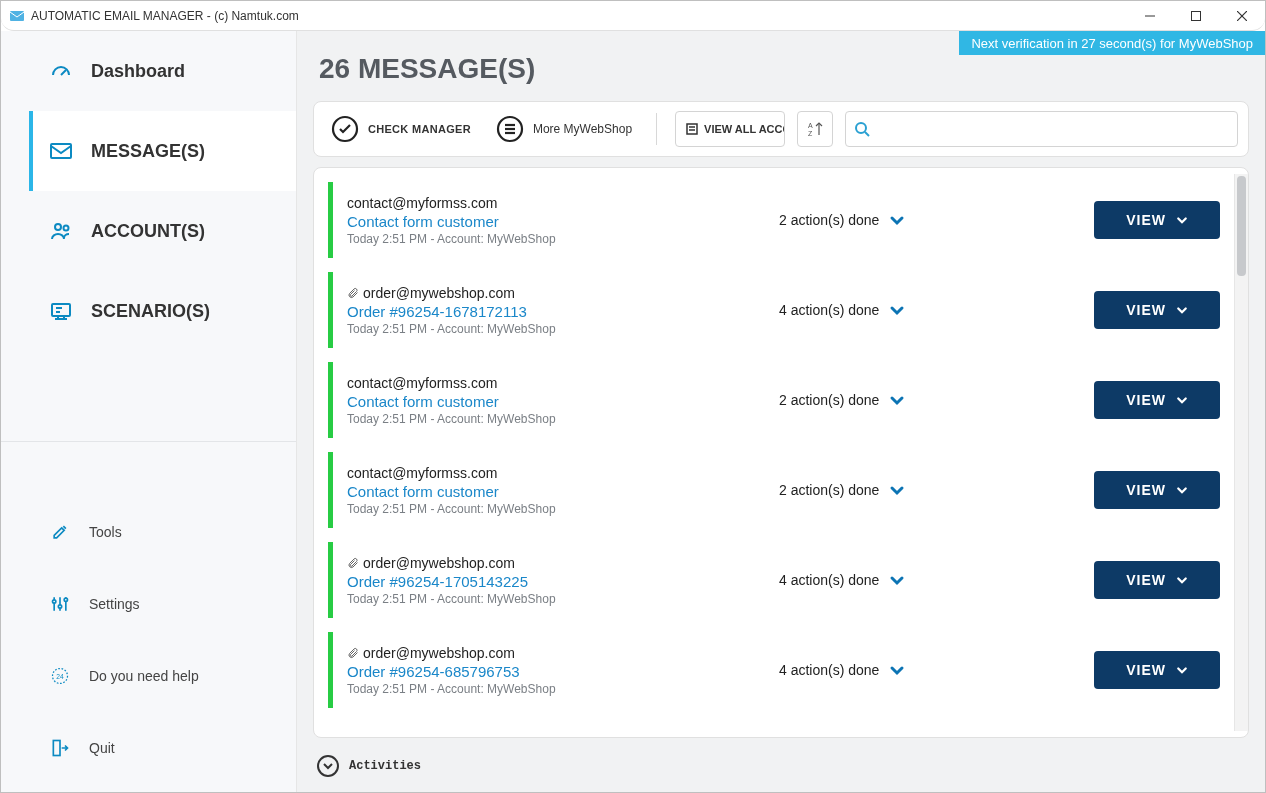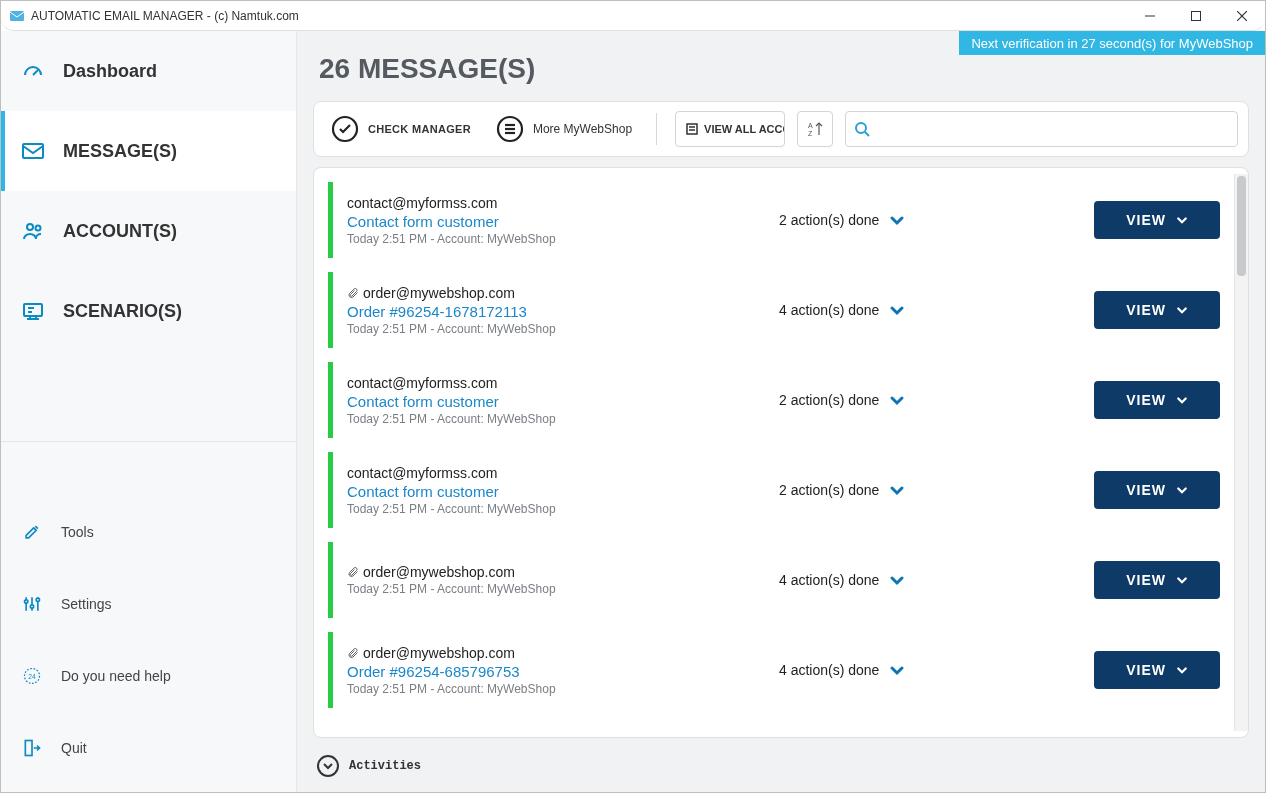--- a/index.html
+++ b/index.html
@@ -58,20 +58,21 @@
   .nav-bottom { margin-top: auto; padding-bottom: 8px; }
   .nav-item {
     display:flex; align-items:center;
     height: 80px;
     padding: 0 20px;
     gap: 18px;
     font-size: 18px;
     font-weight: 600;
     color: #333;
     cursor: pointer;
+    margin-left: 28px;
   }
   .nav-item .nav-icon {
     width: 24px; height:24px;
     display:inline-flex; align-items:center; justify-content:center;
     color:#0c8ac2;
   }
   .nav-item.small {
     height: 72px;
     font-size: 14px;
     font-weight: 400;
@@ -553,20 +554,21 @@
   <div class="msg-row">
     <div class="msg-info">
       <div class="msg-from">
         <span class="clip-icon" style="display: inline-flex;">
           <svg width="12" height="12" viewBox="0 0 24 24" fill="none" stroke="#666" stroke-width="2">
                     <path d="M21 11l-9 9a5 5 0 0 1-7-7l9-9a3.5 3.5 0 0 1 5 5l-9 9a2 2 0 0 1-3-3l8-8"></path>
                   </svg>
         </span>
         <span>order@mywebshop.com</span>
       </div>
+      <div class="msg-subject">Order #96254-1705143225</div>
       <div class="msg-meta">Today 2:51 PM - Account: MyWebShop</div>
     </div>
     <div class="msg-actions">
       <span>4 action(s) done</span>
       <span class="chev">
         <svg width="16" height="16" viewBox="0 0 16 16" fill="none" stroke="#0c74b4" stroke-width="3" stroke-linecap="round">
                   <path d="M3 6l5 5 5-5"></path>
                 </svg>
       </span>
     </div>

